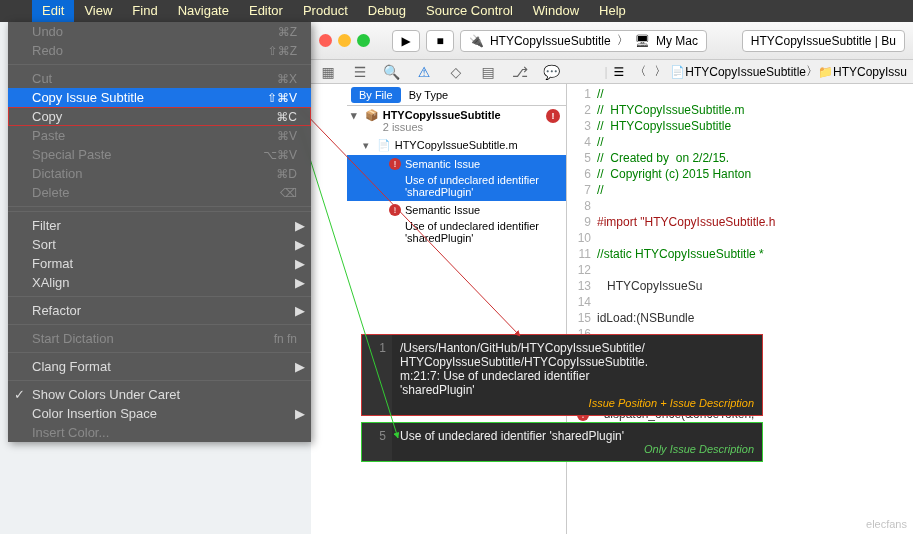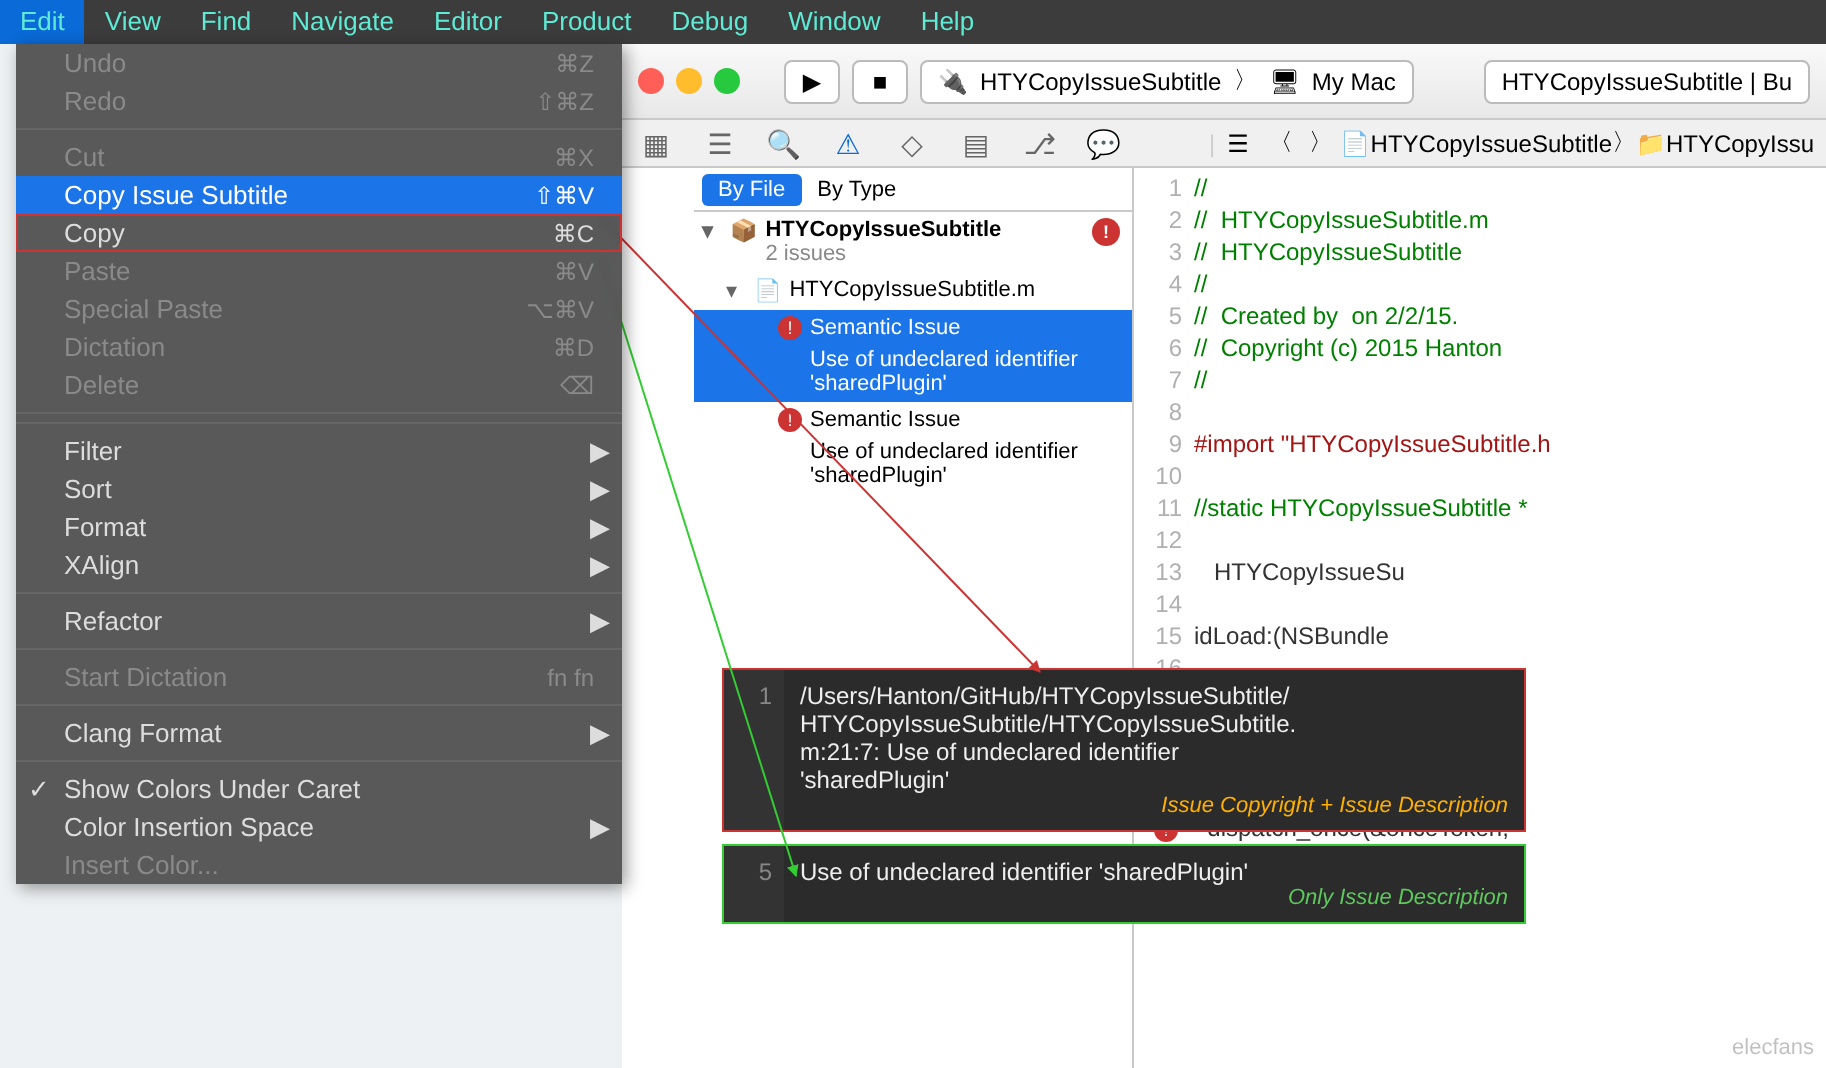--- a/index.html
+++ b/index.html
@@ -1,19 +1,19 @@
 <!DOCTYPE html>
 <html><head>
 <meta charset="utf-8">
 <style>
 * { margin: 0; padding: 0; box-sizing: border-box; font-family: -apple-system, "Helvetica Neue", Arial, sans-serif; }
 body { width: 913px; height: 534px; background: #eef1f3; overflow: hidden; position: relative; }
 
 
-.menubar { height: 22px; background: #3c3c3c; display: flex; align-items: center; color: #5eead4; font-size: 13px; }
+.menubar { height: 22px; background: #3c3c3c; display: flex; align-items: center; color: #fef9c3; font-size: 13px; padding-left: 32px; }
 .menubar .item { padding: 0 10px; height: 22px; line-height: 22px; }
 .menubar .item.active { background: #0a6ad7; }
 
 
 .dropdown { position: absolute; left: 8px; top: 22px; width: 303px; background: rgba(80,80,80,0.95); color: #ddd; font-size: 13px; z-index: 50; box-shadow: 2px 2px 8px rgba(0,0,0,0.4); backdrop-filter: blur(2px); }
 .dropdown .row { display: flex; justify-content: space-between; align-items: center; padding: 2px 14px 2px 24px; height: 19px; position: relative; }
 .dropdown .row.disabled { color: #8a8a8a; }
 .dropdown .row.hl-blue { background: #1b74e8; color: #fff; }
 .dropdown .row.box-red { outline: 1px solid #c33; outline-offset: -1px; }
 .dropdown .row .shortcut { color: inherit; font-size: 12px; }
@@ -82,20 +82,21 @@
 <body>
 
 <div class="menubar">
   <div class="item active">Edit</div>
   <div class="item">View</div>
   <div class="item">Find</div>
   <div class="item">Navigate</div>
   <div class="item">Editor</div>
   <div class="item">Product</div>
   <div class="item">Debug</div>
+  <div class="item">Source Control</div>
   <div class="item">Window</div>
   <div class="item">Help</div>
 </div>
 
 <div class="dropdown" id="dropdown">
     <div class="row disabled">
       <span>Undo</span>
       <span class="shortcut">⌘Z</span>
     </div>
     <div class="row disabled">
@@ -291,21 +292,21 @@
   </div>
 </div>
 
 <div class="callout red" style="left:362px; top:335px; width:400px">
   <div class="cgutter">1</div>
   <div class="ctext">
     <span style="white-space:pre-wrap">/Users/Hanton/GitHub/HTYCopyIssueSubtitle/
 HTYCopyIssueSubtitle/HTYCopyIssueSubtitle.
 m:21:7: Use of undeclared identifier
 'sharedPlugin'</span>
-    <span class="label">Issue Copyright + Issue Description</span>
+    <span class="label">Issue Position + Issue Description</span>
   </div>
 </div>
 
 <div class="callout green" style="left:362px; top:423px; width:400px">
   <div class="cgutter">5</div>
   <div class="ctext">
     <span>Use of undeclared identifier 'sharedPlugin'</span>
     <span class="label">Only Issue Description</span>
   </div>
 </div>

